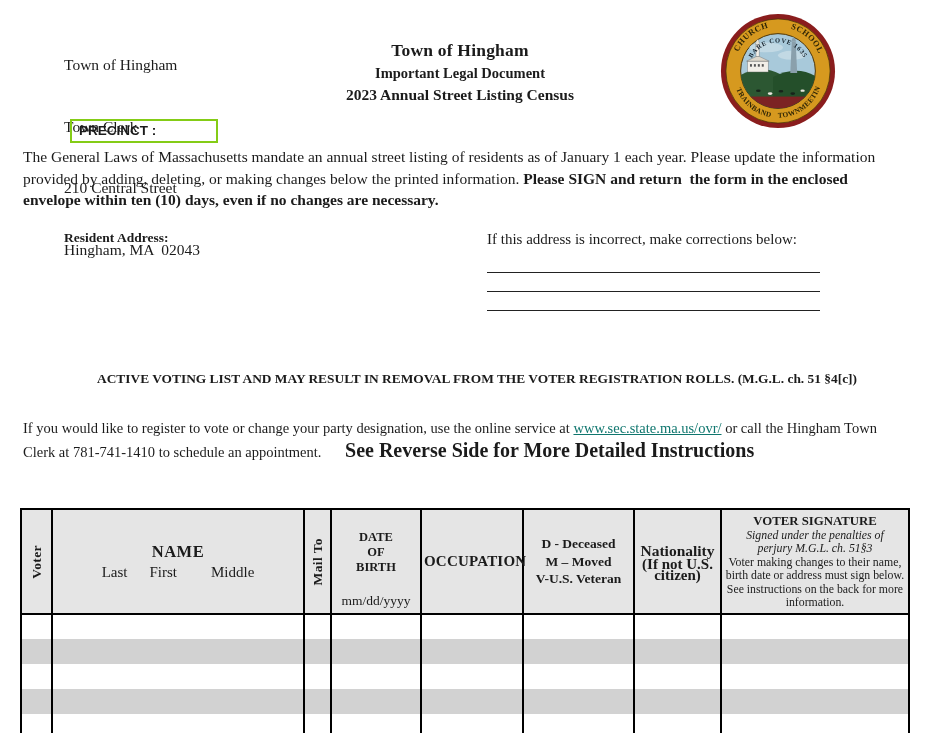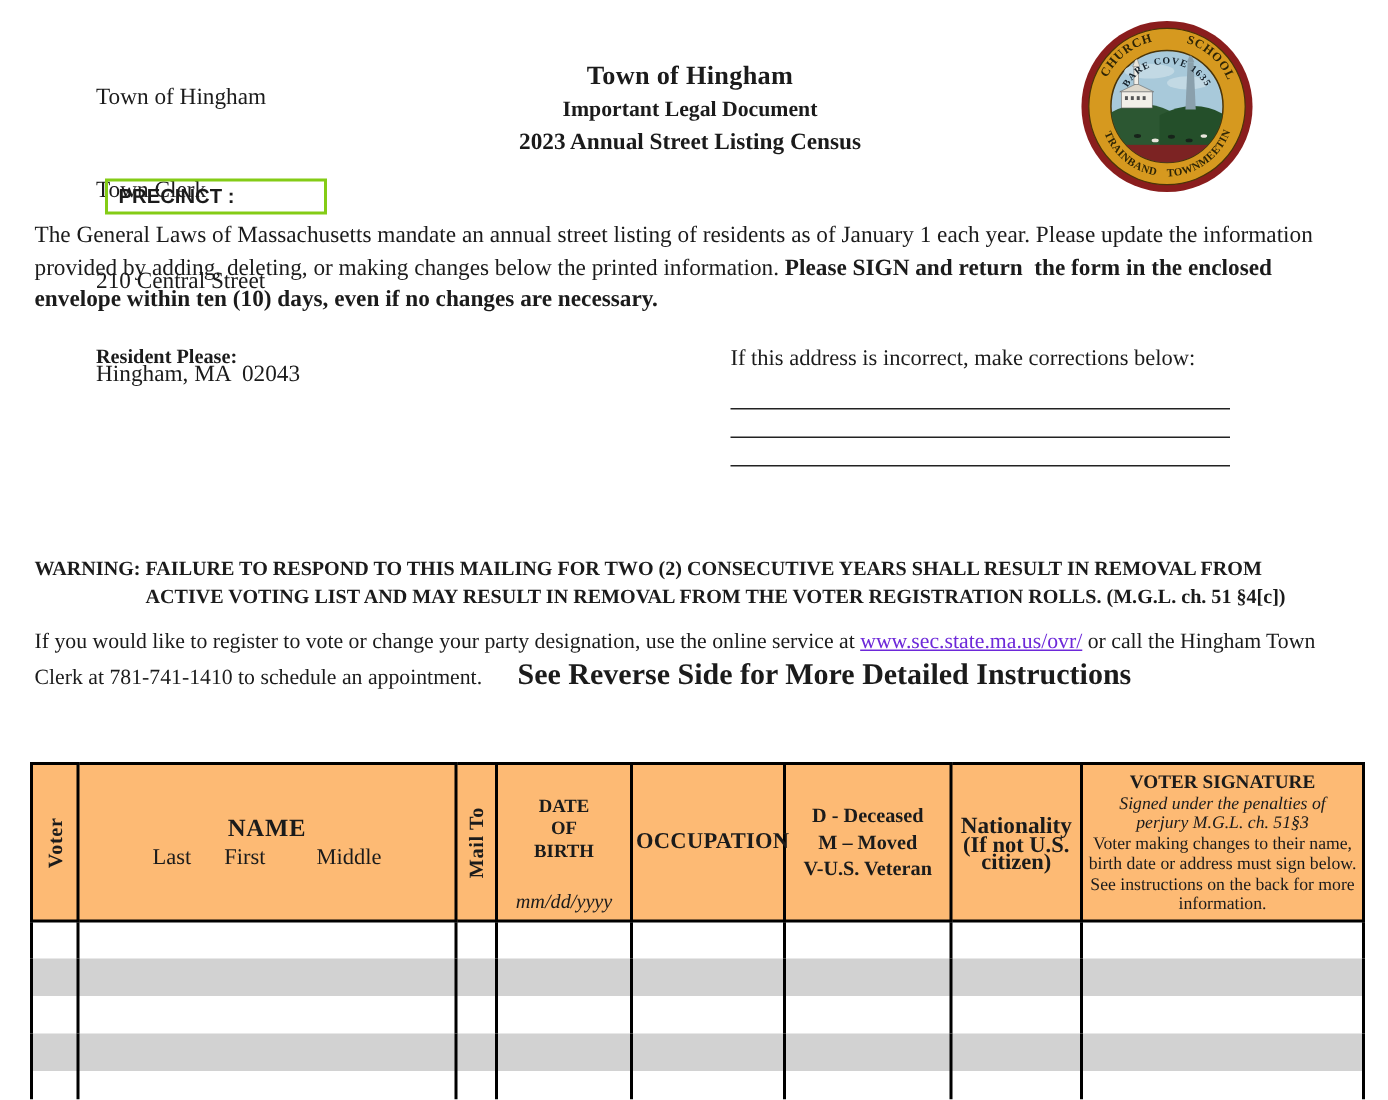--- a/index.html
+++ b/index.html
@@ -26,39 +26,39 @@
   .resident-label{position:absolute;left:64px;top:230px;font-size:13.5px;font-weight:bold;}
   .corrections{position:absolute;left:487px;top:231px;width:333px;font-size:15px;}
   .sig-line{height:17px;border-bottom:1.6px solid #222;margin-bottom:1px;}
   .corrections .first-line{margin-top:7px;}
 
   .warning{position:absolute;left:23px;top:370px;width:885px;font-weight:bold;font-size:13.4px;
         line-height:18.5px;white-space:nowrap;}
   .warning .l2{margin-left:74px;}
 
   .register{position:absolute;left:23px;top:417px;width:872px;font-size:14.5px;line-height:22px;}
-  .register a{color:#6d28d9;text-decoration:underline;cursor:pointer;}
+  .register a{color:#0f766e;text-decoration:underline;cursor:pointer;}
   .register b{font-size:20px;margin-left:20px;}
 
   
   .census{position:absolute;left:20px;top:508px;width:888px;border-collapse:collapse;table-layout:fixed;}
-  .census th{border:2px solid #000;background:#fdba74;padding:0 2px;vertical-align:middle;
+  .census th{border:2px solid #000;background:#e5e5e5;padding:0 2px;vertical-align:middle;
         text-align:center;font-weight:normal;}
   .census thead tr{height:105px;}
   .census td{border-left:2px solid #000;border-right:2px solid #000;border-top:none;border-bottom:none;}
   .census tbody tr{height:25px;}
   .census tbody tr:nth-child(even){background:#d2d2d2;}
   .vcell{display:flex;align-items:center;justify-content:center;height:100%;}
   .vert{writing-mode:vertical-rl;transform:rotate(180deg);font-weight:bold;font-size:13.5px;letter-spacing:.4px;}
   .name-title{font-size:16.5px;font-weight:bold;letter-spacing:.5px;margin-bottom:1px;}
   .name-sub span{font-size:15px;}
   .name-sub .s1{margin-right:22px;}
   .name-sub .s2{margin-right:34px;}
   .dob-top{font-weight:bold;font-size:12.5px;line-height:15px;margin-top:14px;}
-  .dob-fmt{font-size:13.5px;line-height:15px;margin-top:18px;font-style:italic;}
+  .dob-fmt{font-size:13.5px;line-height:15px;margin-top:18px;}
   .occ{font-weight:bold;font-size:15px;letter-spacing:.2px;}
   .dmv{font-weight:bold;font-size:13.5px;line-height:17.5px;}
   .nat-title{font-weight:bold;font-size:15.5px;line-height:16px;}
   .nat-sub{font-weight:bold;font-size:15px;line-height:11px;}
   .sig-head{padding-top:3px;}
   .sig-title{font-weight:bold;font-size:12.8px;line-height:15px;}
   .sig-italic{font-style:italic;font-size:11.8px;line-height:13.5px;width:160px;margin:0 auto;}
   .sig-note{font-size:11.8px;line-height:13.5px;}
 </style>
 </head>
@@ -132,30 +132,29 @@
       <text font-size="6.6" letter-spacing="0.8" text-anchor="middle" fill="#14202a">
         <textPath href="#arcInner" startOffset="50%">BARE COVE 1635</textPath>
       </text>
     </g>
   </svg>
 
   <div class="intro">
     <span>The General Laws of Massachusetts mandate an annual street listing of residents as of January 1 each year. Please update the information provided by adding, deleting, or making changes below the printed information. </span><b>Please SIGN and return  the form in the enclosed envelope within ten (10) days, even if no changes are necessary.</b>
   </div>
 
-  <div class="resident-label">Resident Please:</div>
+  <div class="resident-label">Resident Address:</div>
   <div class="corrections">
     <div>If this address is incorrect, make corrections below:</div>
     <div class="sig-line first-line"></div>
     <div class="sig-line"></div>
     <div class="sig-line"></div>
   </div>
 
   <div class="warning">
-    <div>WARNING: FAILURE TO RESPOND TO THIS MAILING FOR TWO (2) CONSECUTIVE YEARS SHALL RESULT IN REMOVAL FROM</div>
     <div class="l2">ACTIVE VOTING LIST AND MAY RESULT IN REMOVAL FROM THE VOTER REGISTRATION ROLLS. (M.G.L. ch. 51 §4[c])</div>
   </div>
 
   <div class="register">
     <span>If you would like to register to vote or change your party designation, use the online service at </span><a>www.sec.state.ma.us/ovr/</a><span> or call the Hingham Town Clerk at 781-741-1410 to schedule an appointment. </span><b>See Reverse Side for More Detailed Instructions</b>
   </div>
 
   <table class="census">
     <colgroup>
       <col style="width:31px">

